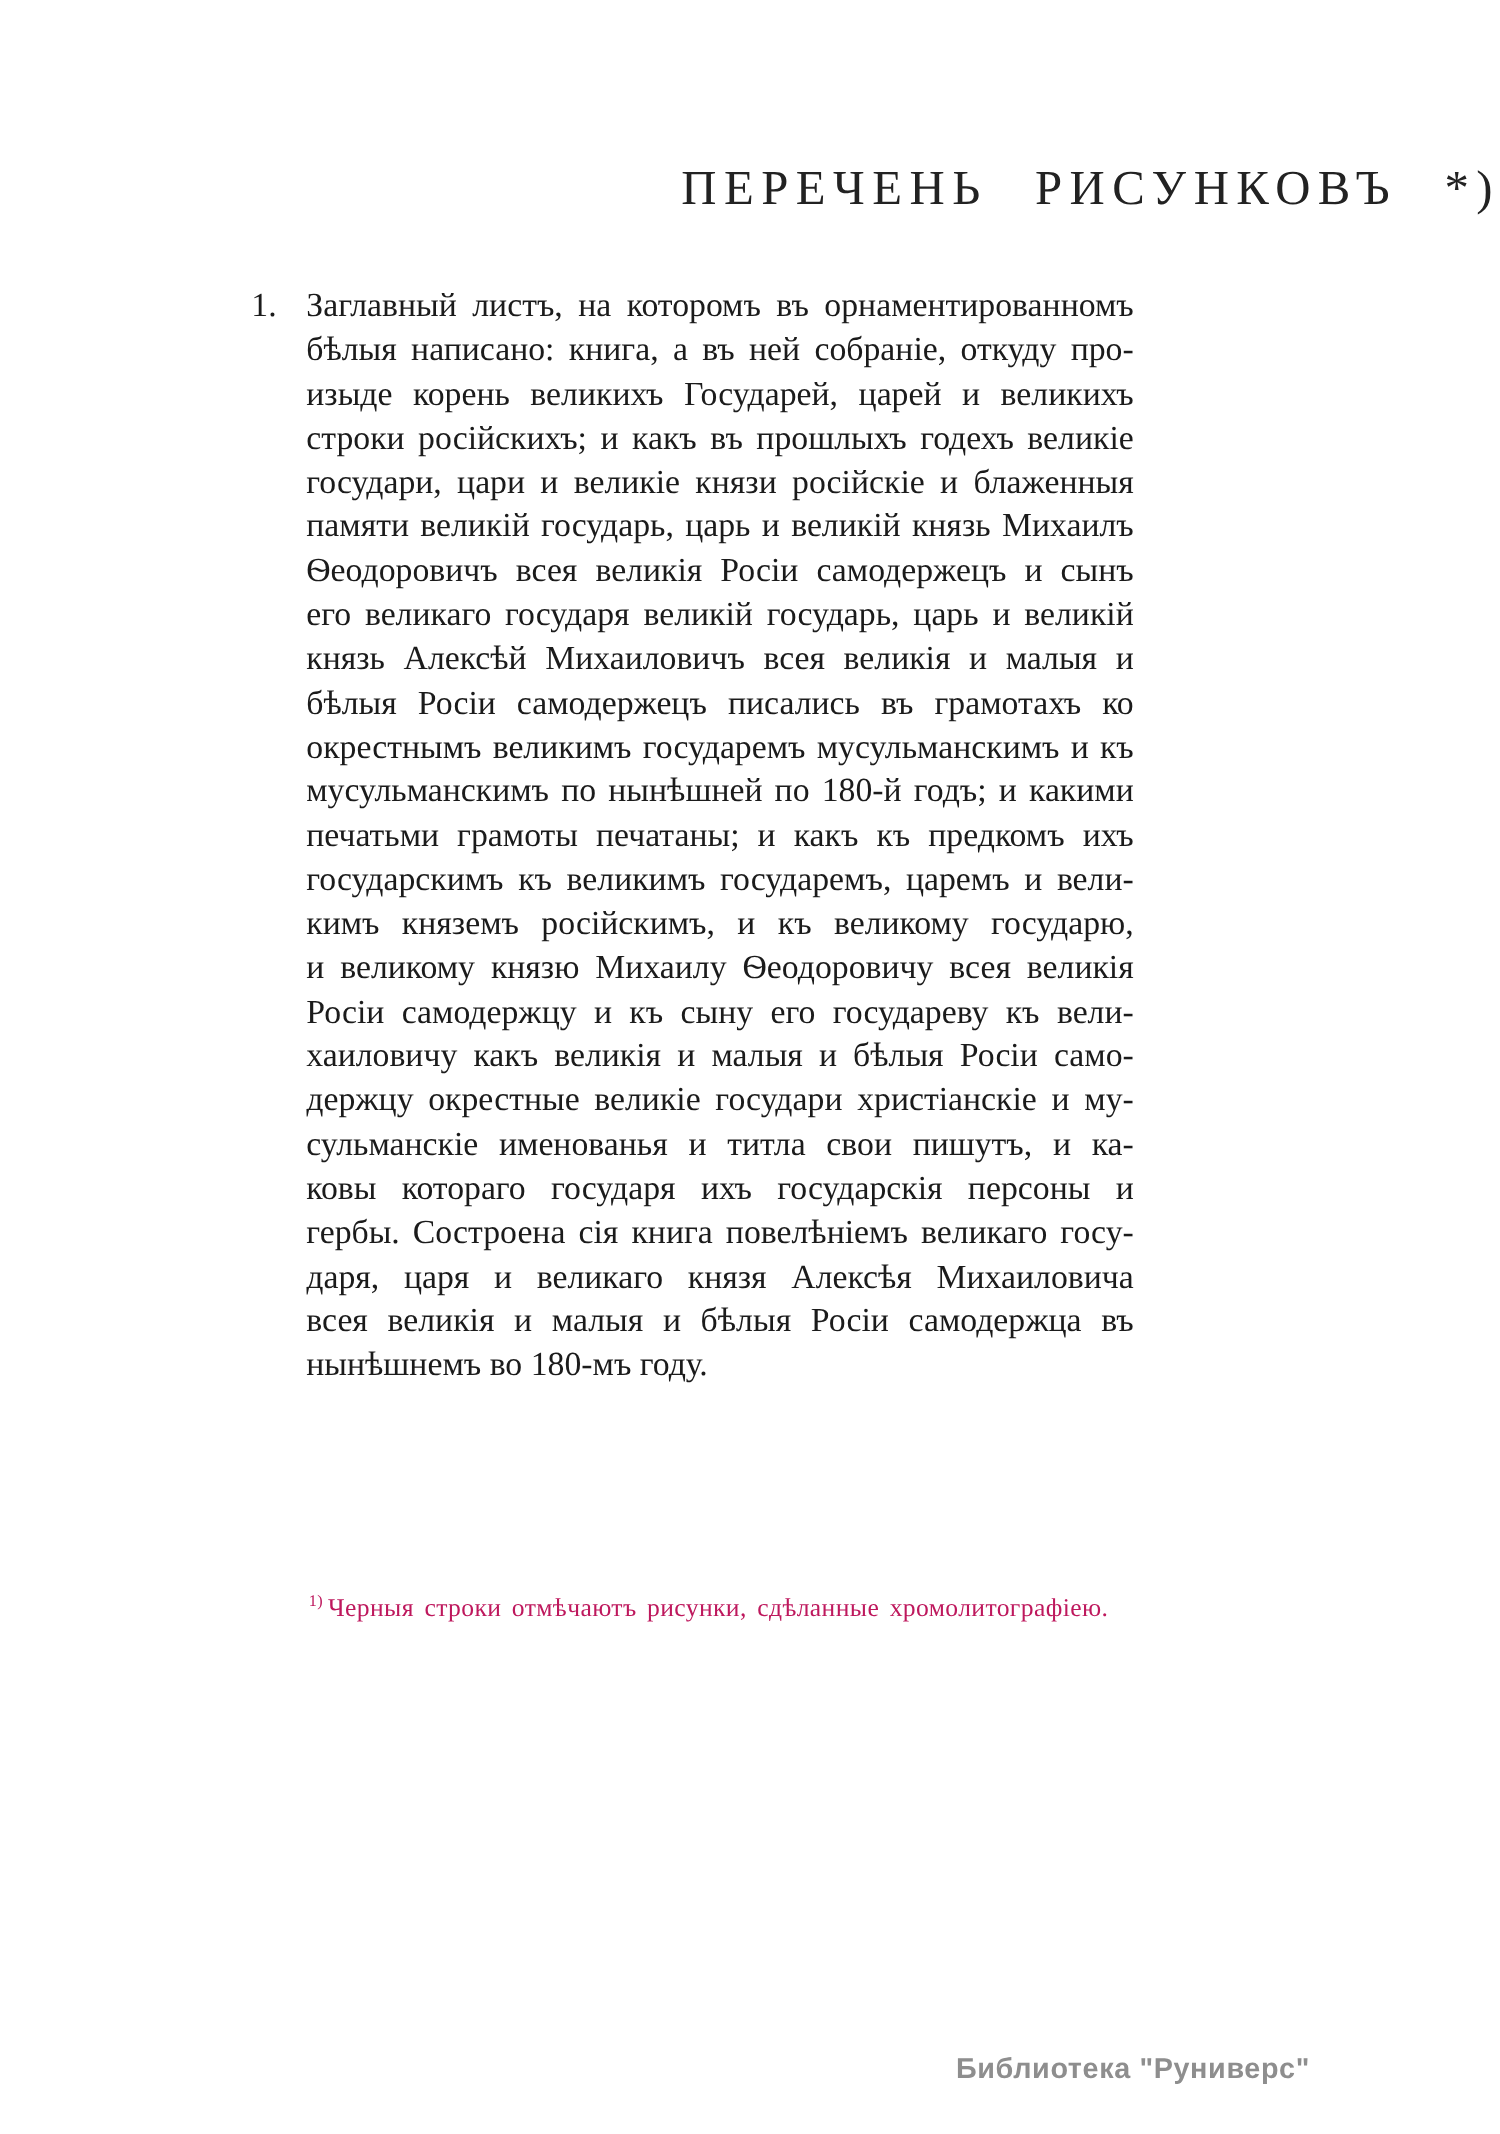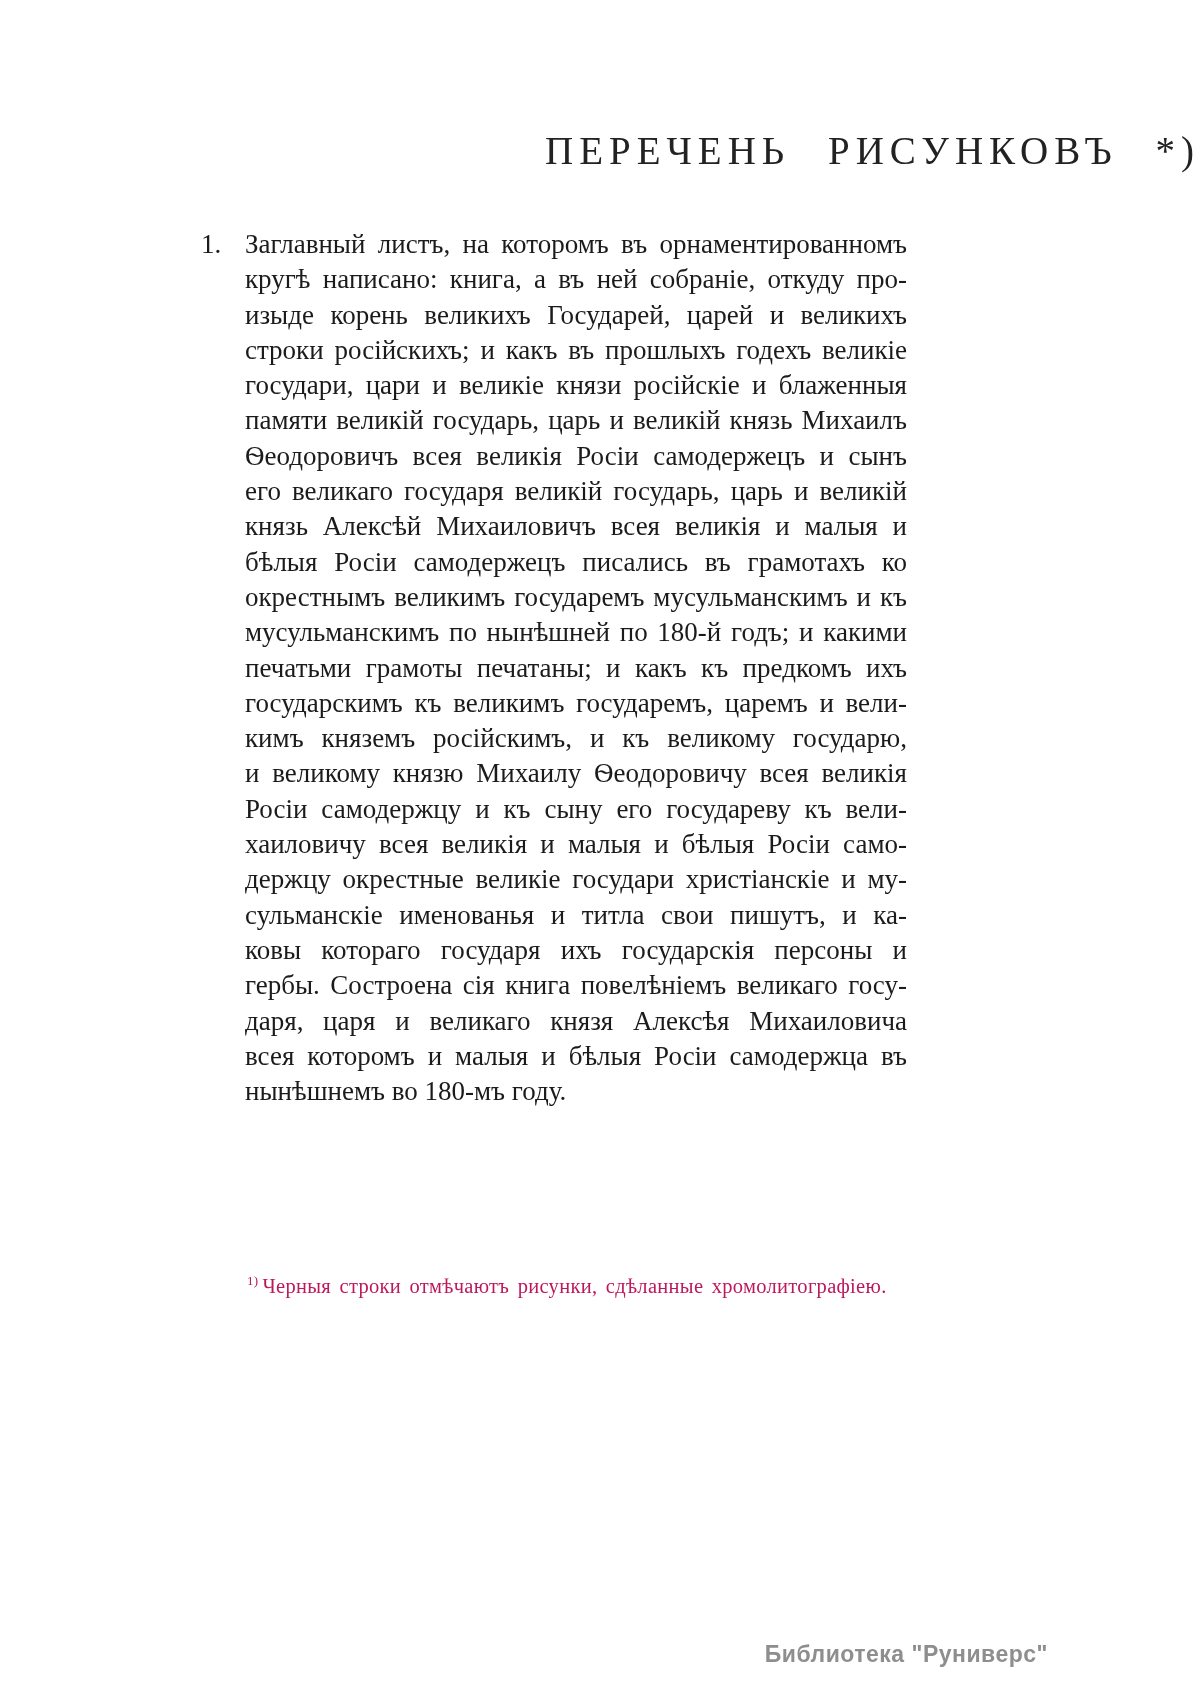--- a/index.html
+++ b/index.html
@@ -81,43 +81,43 @@
 </head>
 <body>
 
 <div class="page">
 
   <div class="title">ПЕРЕЧЕНЬ  РИСУНКОВЪ  *)</div>
 
   <div class="para">
     <span class="item-num">1.</span>
     <div class="line">Заглавный листъ, на которомъ въ орнаментированномъ</div>
-    <div class="line">кругѣ написано: книга, а въ ней собраніе, откуду про-</div>
+    <div class="line">бѣлыя написано: книга, а въ ней собраніе, откуду про-</div>
     <div class="line">изыде корень великихъ Государей, царей и великихъ</div>
     <div class="line">строки російскихъ; и какъ въ прошлыхъ годехъ великіе</div>
     <div class="line">государи, цари и великіе князи російскіе и блаженныя</div>
     <div class="line">памяти великій государь, царь и великій князь Михаилъ</div>
     <div class="line">Ѳеодоровичъ всея великія Росіи самодержецъ и сынъ</div>
     <div class="line">его великаго государя великій государь, царь и великій</div>
     <div class="line">князь Алексѣй Михаиловичъ всея великія и малыя и</div>
     <div class="line">бѣлыя Росіи самодержецъ писались въ грамотахъ ко</div>
     <div class="line">окрестнымъ великимъ государемъ мусульманскимъ и къ</div>
     <div class="line">мусульманскимъ по нынѣшней по 180-й годъ; и какими</div>
     <div class="line">печатьми грамоты печатаны; и какъ къ предкомъ ихъ</div>
     <div class="line">государскимъ къ великимъ государемъ, царемъ и вели-</div>
     <div class="line">кимъ княземъ російскимъ, и къ великому государю, царю</div>
     <div class="line">и великому князю Михаилу Ѳеодоровичу всея великія</div>
     <div class="line">Росіи самодержцу и къ сыну его государеву къ вели-</div>
-    <div class="line">хаиловичу всея великія и малыя и бѣлыя Росіи само-</div>
+    <div class="line">хаиловичу какъ великія и малыя и бѣлыя Росіи само-</div>
     <div class="line">держцу окрестные великіе государи христіанскіе и му-</div>
     <div class="line">сульманскіе именованья и титла свои пишутъ, и ка-</div>
     <div class="line">ковы котораго государя ихъ государскія персоны и</div>
     <div class="line">гербы. Состроена сія книга повелѣніемъ великаго госу-</div>
     <div class="line">даря, царя и великаго князя Алексѣя Михаиловича</div>
-    <div class="line">всея которомъ и малыя и бѣлыя Росіи самодержца въ</div>
+    <div class="line">всея великія и малыя и бѣлыя Росіи самодержца въ</div>
     <div class="line last">нынѣшнемъ во 180-мъ году.</div>
   </div>
 
   <div class="footnote">
     <sup>1)</sup><span>Черныя строки отмѣчаютъ рисунки, сдѣланные хромолитографіею.</span>
   </div>
 
   <div class="watermark">Библиотека "Руниверс"</div>
 
 </div>

